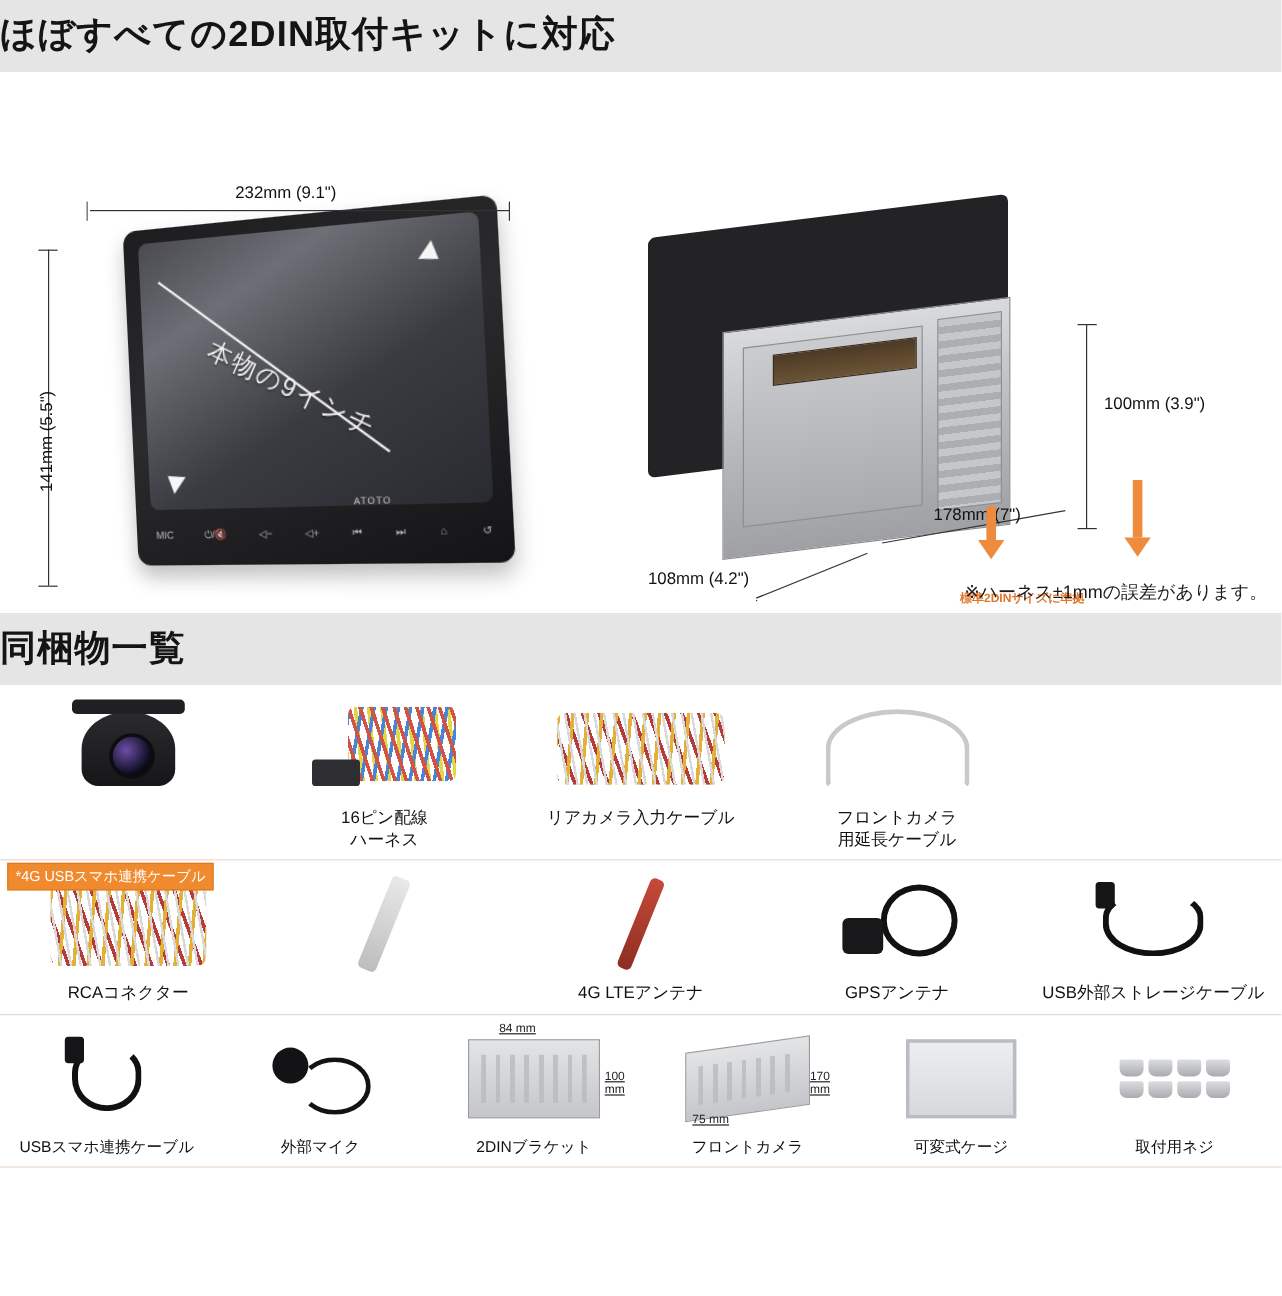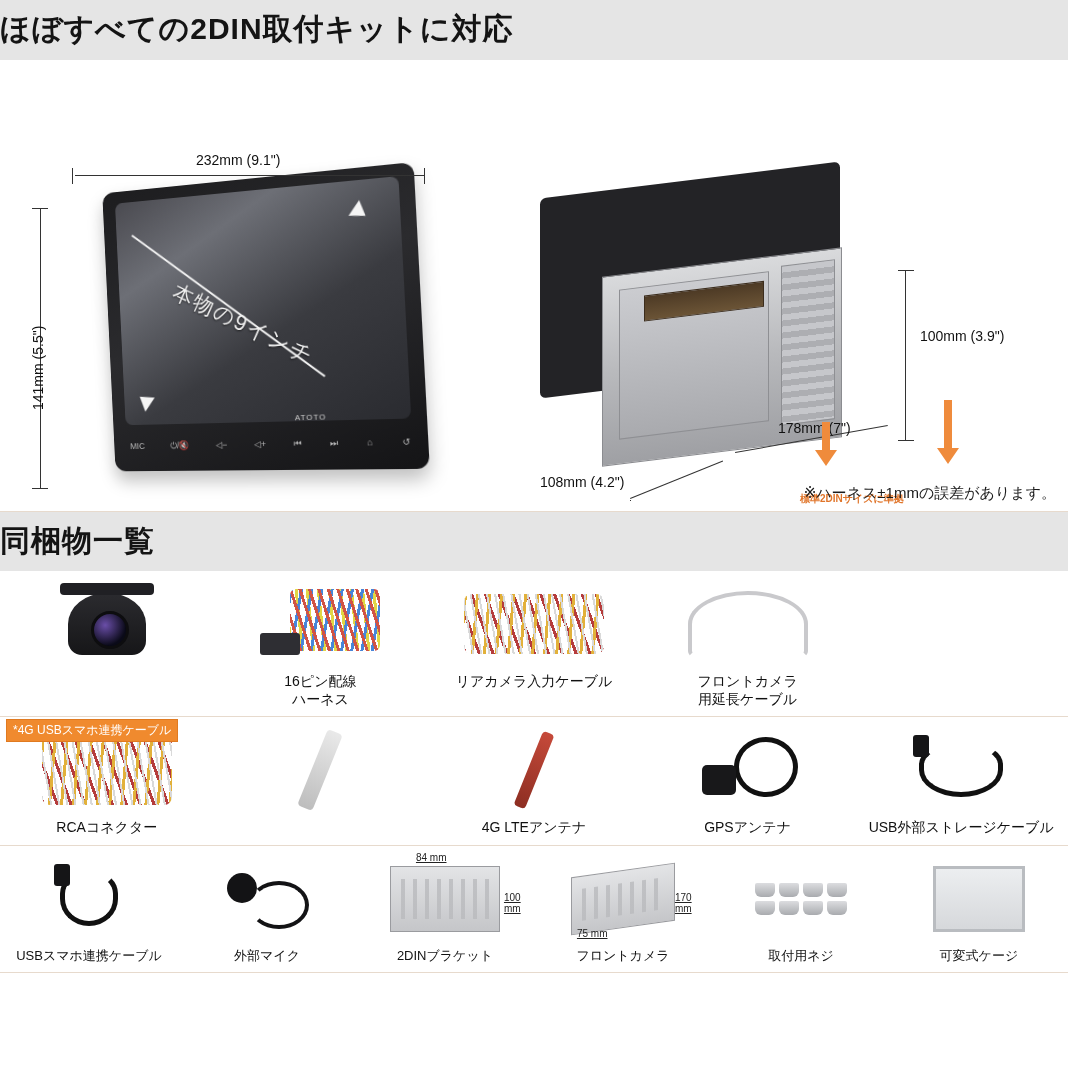--- a/index.html
+++ b/index.html
@@ -568,35 +568,35 @@
           <div style="position:relative;">
             <div class="bracket-flat" style="width:104px;height:58px;transform:skewY(-8deg);"></div>
             <div class="minidim" style="left:6px; top:58px;">75 mm</div>
             <div class="minidim" style="left:104px; top:22px;">170 mm</div>
           </div>
         </div>
         <div class="caption">フロントカメラ</div>
       </div>
       <div class="cell small">
         <div class="art">
+            <div class="cage"></div>
+          </div>
+        <div class="caption">可変式ケージ</div>
+      </div>
+      <div class="cell small">
+        <div class="art">
           <div class="screws">
               <i></i>
               <i></i>
               <i></i>
               <i></i>
               <i></i>
               <i></i>
               <i></i>
               <i></i>
             </div>
         </div>
         <div class="caption">取付用ネジ</div>
       </div>
-      <div class="cell small">
-        <div class="art">
-            <div class="cage"></div>
-          </div>
-        <div class="caption">可変式ケージ</div>
-      </div>
     </div>
 
   </div>
 </div>
 
 </body></html>

